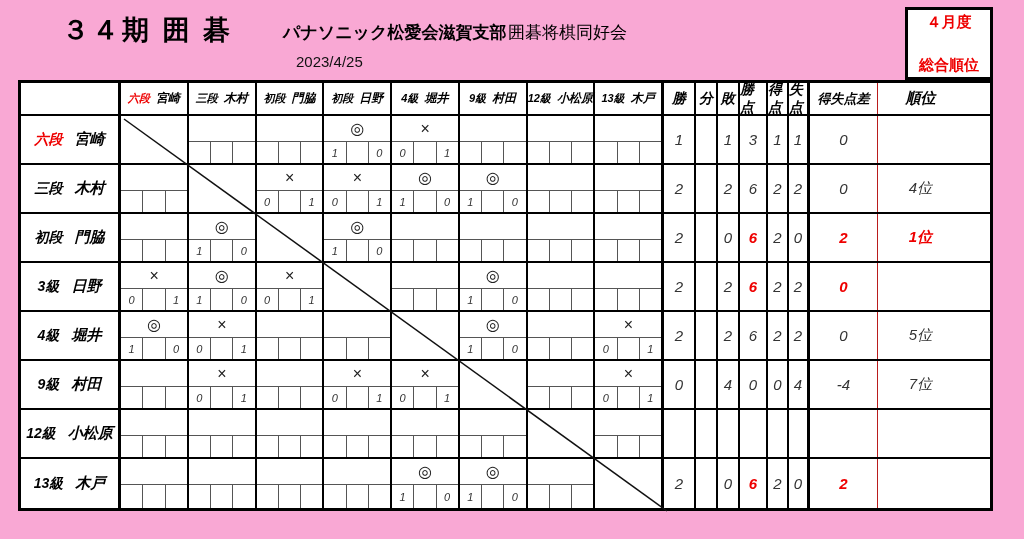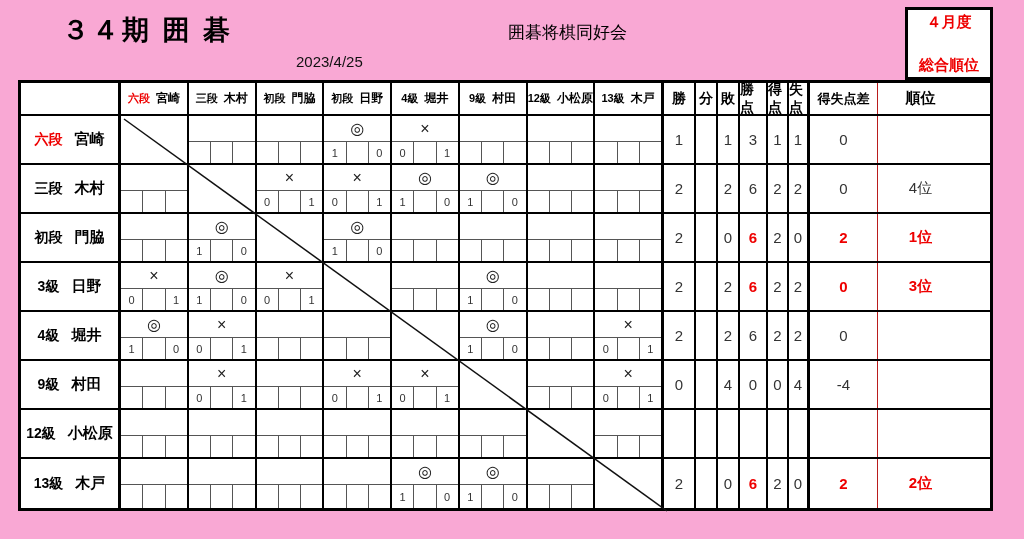--- a/index.html
+++ b/index.html
@@ -10,21 +10,21 @@
   .title{position:absolute;left:62px;top:12px;font-size:27px;font-weight:bold;letter-spacing:3px;}
   .org1{position:absolute;left:283px;top:21px;font-size:17px;font-weight:bold;}
   .org2{position:absolute;left:508px;top:21px;font-size:17px;font-weight:normal;}
   .date{position:absolute;left:296px;top:53px;font-size:15px;color:#111;}
 
   .obox{position:absolute;left:905px;top:7px;width:88px;height:73px;border:3px solid #000;
         box-sizing:border-box;display:flex;flex-direction:column;align-items:center;justify-content:center;
         gap:24px;color:var(--red);font-weight:bold;font-size:15px;background:#fff;}
 
   .tbl{position:absolute;left:18px;top:80px;width:975px;height:431px;border:3px solid #000;
-       box-sizing:border-box;background:#fff;}
+       box-sizing:border-box;background:#fff;font-style:italic;}
   .tbl *{box-sizing:border-box;}
 
   .trow{display:flex;height:49px;border-bottom:2px solid #000;}
   .trow.header{height:33px;}
   .trow.last{border-bottom:none;}
 
   .name-col{width:100px;border-right:3px solid #000;display:flex;align-items:center;justify-content:center;gap:12px;}
   .name-col .rk{font-size:14px;font-weight:bold;}
   .name-col .nm{font-size:15px;font-weight:bold;}
 
@@ -53,20 +53,21 @@
 
   .red{color:var(--red) !important;font-weight:bold;}
 
   svg.diag{position:absolute;left:0;top:0;pointer-events:none;}
 </style>
 </head>
 <body>
 
 <div class="page">
   <div class="title">３４期 囲 碁</div>
+  <div class="org1">パナソニック松愛会滋賀支部</div>
   <div class="org2">囲碁将棋同好会</div>
   <div class="date">2023/4/25</div>
 
   <div class="obox">
     <span>４月度</span>
     <span>総合順位</span>
   </div>
 
   <div class="tbl" id="crosstable">
 
@@ -397,21 +398,20 @@
             </div>
           </div>
         </div>
         <div class="stat sw0">2</div>
         <div class="stat sw1"></div>
         <div class="stat sw2">2</div>
         <div class="stat sw3 red">6</div>
         <div class="stat sw4">2</div>
         <div class="stat sw5">2</div>
         <div class="stat sw6 red">0</div>
-        <div class="stat sw7 red">3位</div>
       </div>
       <div class="trow">
         <div class="name-col">
           <span class="rk">4級</span>
           <span class="nm">堀井</span>
         </div>
         <div class="mwrap">
           <div class="mcol">
             <div class="mark">◎</div>
             <div class="subrow">
@@ -470,20 +470,21 @@
             </div>
           </div>
         </div>
         <div class="stat sw0">2</div>
         <div class="stat sw1"></div>
         <div class="stat sw2">2</div>
         <div class="stat sw3">6</div>
         <div class="stat sw4">2</div>
         <div class="stat sw5">2</div>
         <div class="stat sw6">0</div>
+        <div class="stat sw7">5位</div>
       </div>
       <div class="trow">
         <div class="name-col">
           <span class="rk">9級</span>
           <span class="nm">村田</span>
         </div>
         <div class="mwrap">
           <div class="mcol">
             <div class="mark"></div>
             <div class="subrow">
@@ -542,20 +543,21 @@
             </div>
           </div>
         </div>
         <div class="stat sw0">0</div>
         <div class="stat sw1"></div>
         <div class="stat sw2">4</div>
         <div class="stat sw3">0</div>
         <div class="stat sw4">0</div>
         <div class="stat sw5">4</div>
         <div class="stat sw6">-4</div>
+        <div class="stat sw7">7位</div>
       </div>
       <div class="trow">
         <div class="name-col">
           <span class="rk">12級</span>
           <span class="nm">小松原</span>
         </div>
         <div class="mwrap">
           <div class="mcol">
             <div class="mark"></div>
             <div class="subrow">
@@ -687,19 +689,18 @@
           </div>
           <div class="mcol self"></div>
         </div>
         <div class="stat sw0">2</div>
         <div class="stat sw1"></div>
         <div class="stat sw2">0</div>
         <div class="stat sw3 red">6</div>
         <div class="stat sw4">2</div>
         <div class="stat sw5">0</div>
         <div class="stat sw6 red">2</div>
-        <div class="stat sw7 red">2位</div>
       </div>
       <svg class="diag" width="975" height="431" viewBox="0 0 975 431">
       <line x1="103" y1="36" x2="646" y2="428" stroke="#111" stroke-width="1.5"></line>
     </svg>
     </div>
 </div>
 
 </body></html>

